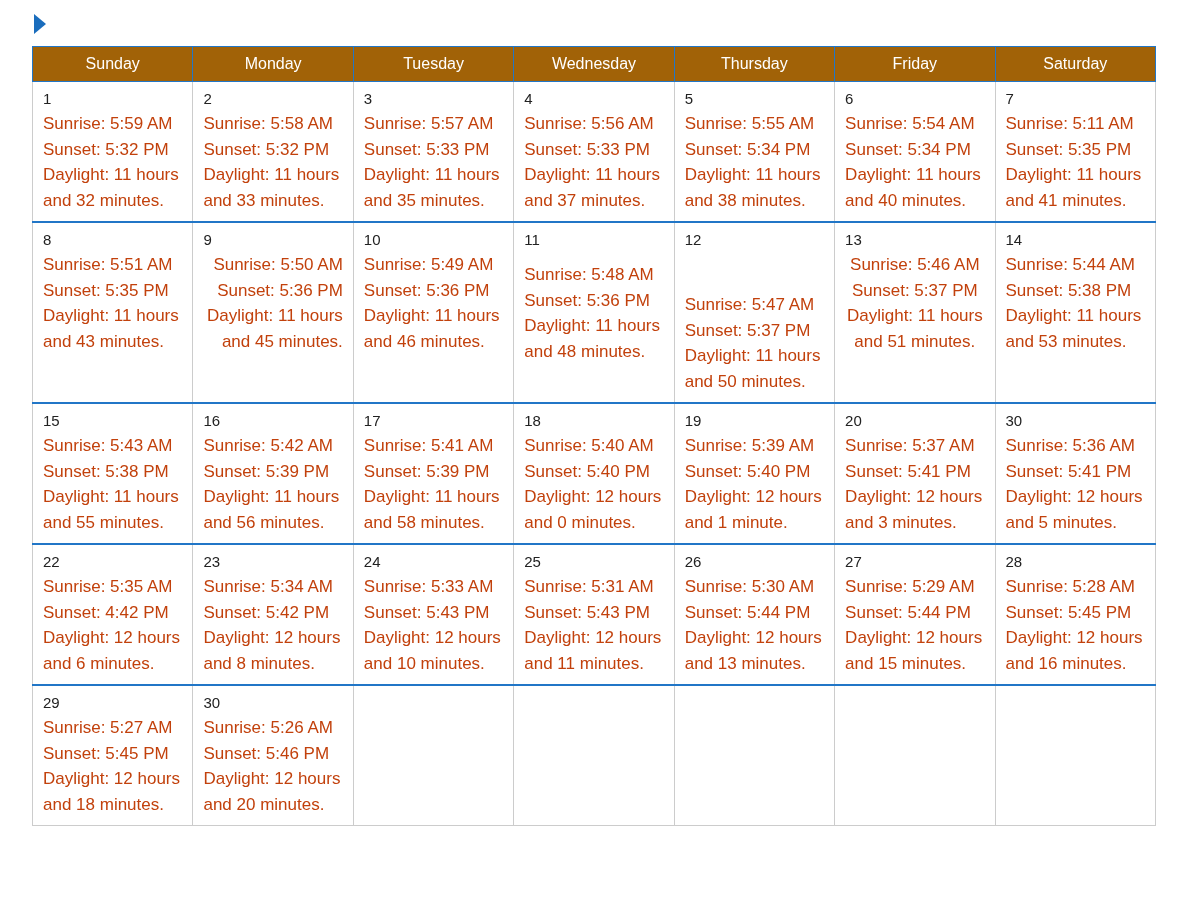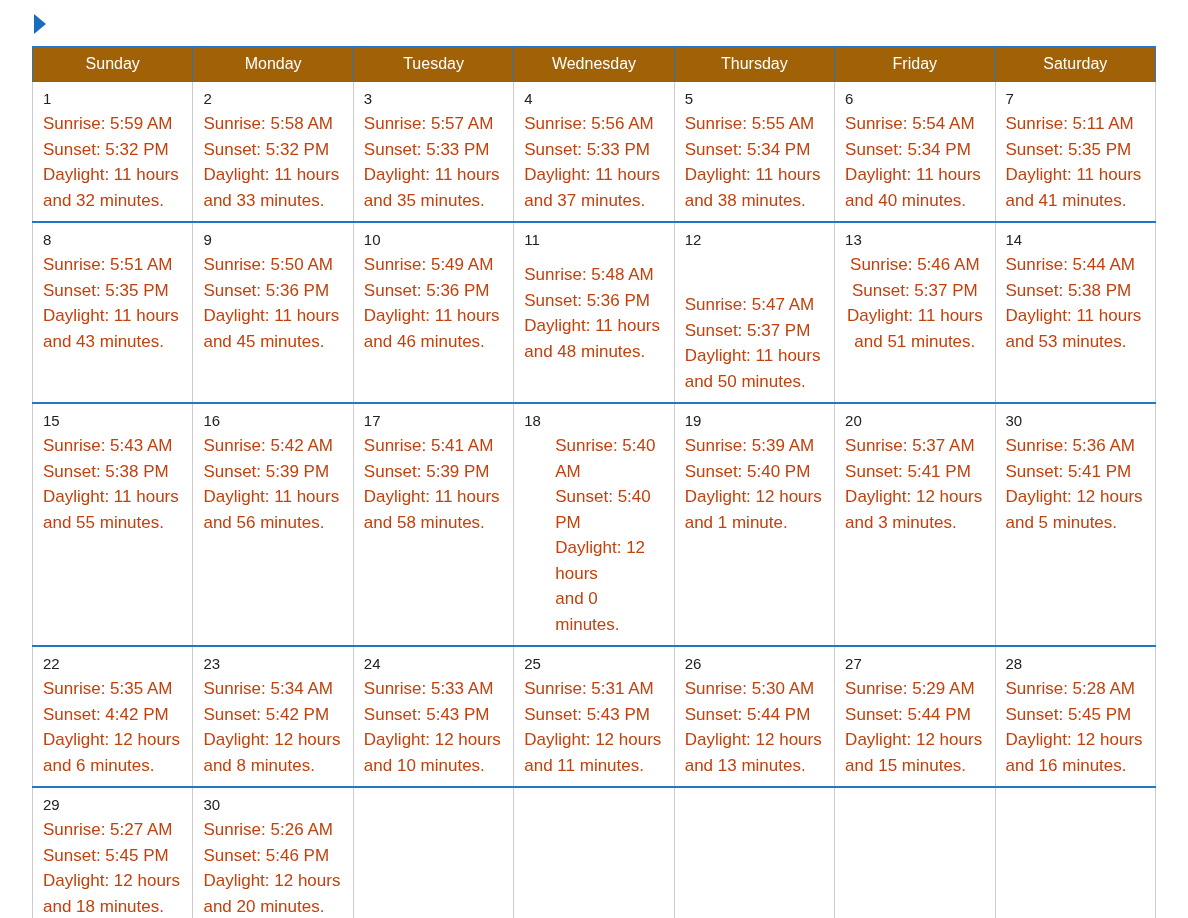--- a/index.html
+++ b/index.html
@@ -198,21 +198,21 @@
       <tr>
         <td>
           <span class="day-num">8</span>
           <div class="day-info" style="white-space: pre-line;">Sunrise: 5:51 AM
 Sunset: 5:35 PM
 Daylight: 11 hours
 and 43 minutes.</div>
         </td>
         <td>
           <span class="day-num">9</span>
-          <div class="day-info" style="white-space: pre-line;">Sunrise: 5:50 AM
+          <div class="day-info" style="white-space: pre-line; text-align: right;">Sunrise: 5:50 AM
 Sunset: 5:36 PM
 Daylight: 11 hours
 and 45 minutes.</div>
         </td>
         <td>
           <span class="day-num">10</span>
           <div class="day-info" style="white-space: pre-line;">Sunrise: 5:49 AM
 Sunset: 5:36 PM
 Daylight: 11 hours
 and 46 minutes.</div>
@@ -263,21 +263,21 @@
         </td>
         <td>
           <span class="day-num">17</span>
           <div class="day-info" style="white-space: pre-line;">Sunrise: 5:41 AM
 Sunset: 5:39 PM
 Daylight: 11 hours
 and 58 minutes.</div>
         </td>
         <td>
           <span class="day-num">18</span>
-          <div class="day-info" style="white-space: pre-line; margin-left: 31px;">Sunrise: 5:40 AM
+          <div class="day-info" style="white-space: pre-line;">Sunrise: 5:40 AM
 Sunset: 5:40 PM
 Daylight: 12 hours
 and 0 minutes.</div>
         </td>
         <td>
           <span class="day-num">19</span>
           <div class="day-info" style="white-space: pre-line;">Sunrise: 5:39 AM
 Sunset: 5:40 PM
 Daylight: 12 hours
 and 1 minute.</div>

